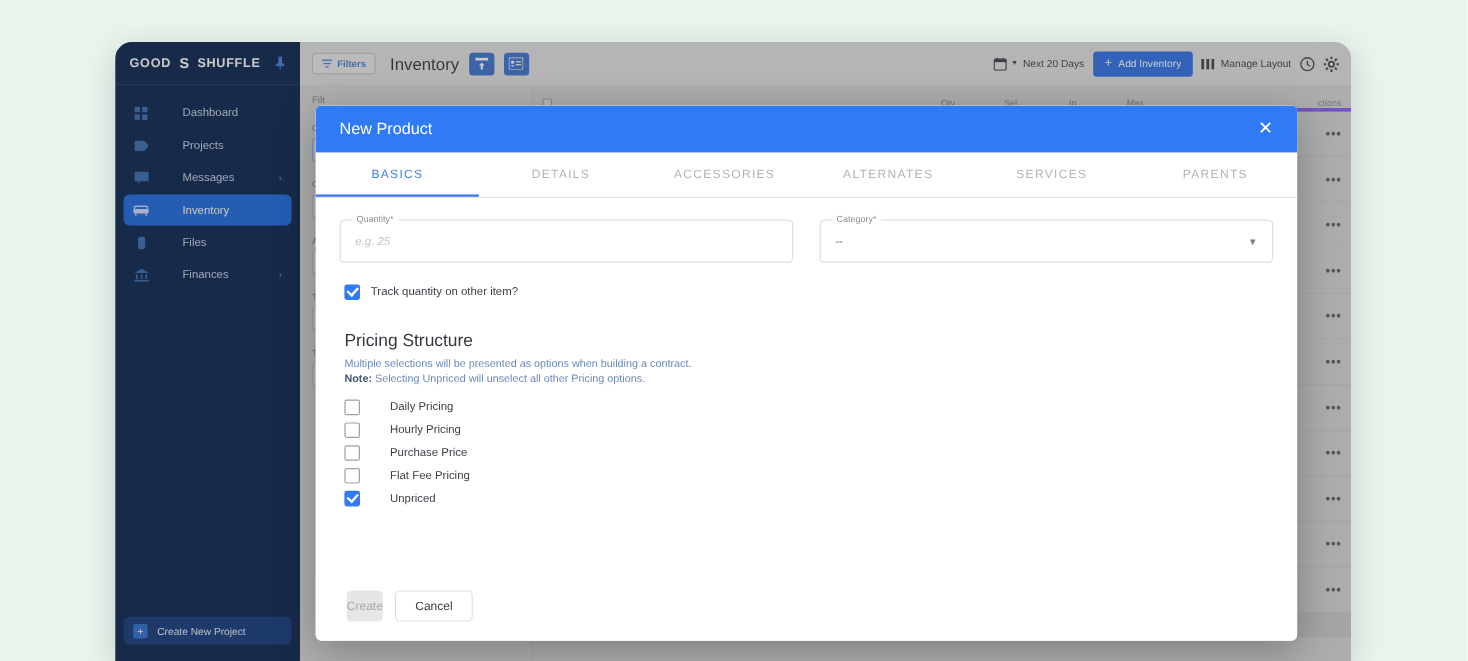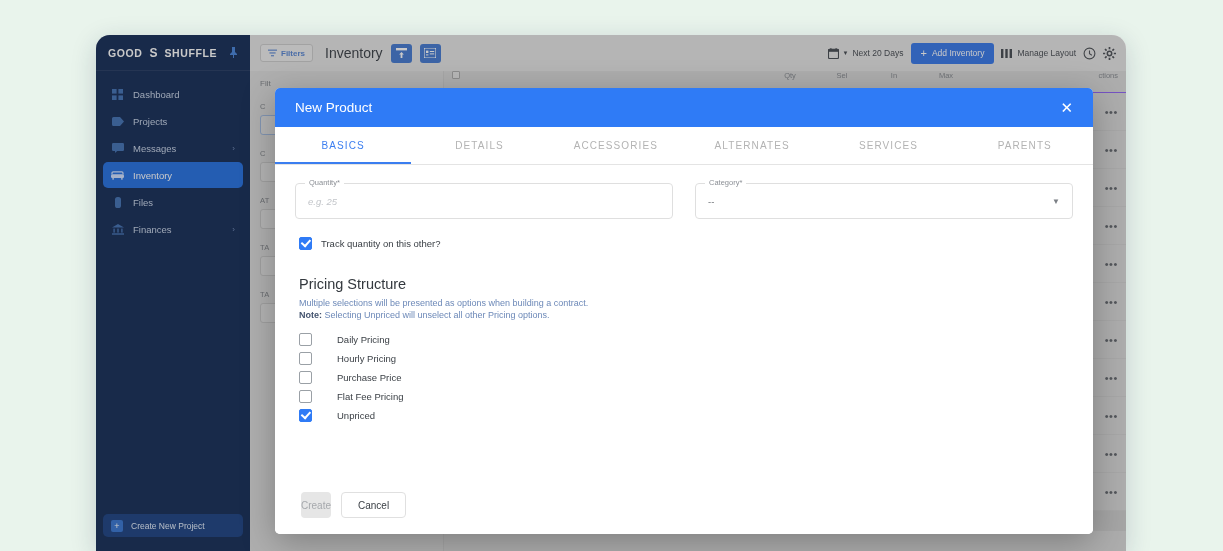--- a/index.html
+++ b/index.html
@@ -42,20 +42,21 @@
   }
   .pin-icon { margin-left: auto; color: #3f7fd8; font-size: 11px; }
 
   .nav { padding-top: 10px; flex: 1; }
   .nav-item {
     display: flex; align-items: center;
     height: 26px; margin: 0 7px 1px 7px;
     padding: 0 8px; border-radius: 5px;
     color: #c5d2e6; font-size: 9.5px;
     cursor: pointer;
+    gap: 19px;
   }
   .nav-item.active { background: #1b6ae0; color: #fff; }
   .nav-ico {
     width: 13px; height: 12px; margin-right: 9px;
     display:flex; align-items:center; justify-content:center;
     color:#3a6bb0; flex-shrink:0;
   }
   .nav-item.active .nav-ico { color:#cfe0ff; }
   .nav-chev { margin-left:auto; font-size:8px; color:#6d88b4; }
   .nav-item.active .nav-chev { color:#cfe0ff; }
@@ -118,23 +119,23 @@
     width: 194px; background:#dbdbdb;
     border-right:1px solid #cfcfcf; padding:8px 10px;
   }
   .fp-title { font-size:8px; color:#7c8086; margin-bottom:10px; }
   .fp-label { font-size:7.5px; color:#7c8086; margin:14px 0 4px 0; letter-spacing:.3px; }
   .fp-box { height:20px; border:1px solid #c6c6c6; background:#e2e2e2; border-radius:3px; }
   .fp-box.hl { border-color:#9db8e0; }
 
   .table-wrap { flex:1; background:#d8d8d8; position:relative; overflow:hidden; }
   .tbl-head {
-    display:flex; align-items:flex-start; height:22px;
+    display:flex; align-items:flex-end; height:22px;
     font-size:7.5px; color:#83878d; padding:0 8px;
-    border-bottom:1px solid #8b5cf6;
+    border-bottom:3px solid #8b5cf6;
   }
   .th-chk { width:28px; }
   .th-img { width:50px; }
   .th-name { width:118px; }
   .th-icon { width:34px; }
   .th-cat { width:82px; }
   .th-num { width:52px; text-align:center; }
   .th-date { width:62px; }
   .th-act { margin-left:auto; }
   .chkbox-sm { width:8px;height:8px;border:1px solid #a9a9a9;background:#e6e6e6;border-radius:1px; }
@@ -150,21 +151,21 @@
   .totals-row {
     display:flex; align-items:center; height:20px;
     background:#cdcdcd; font-size:7.5px; color:#5d6268; padding:0 8px;
   }
 
   
   .overlay {
     position:absolute; inset:0; background:rgba(60,60,60,.28);
   }
   .modal {
-    position:absolute; left:179px; top:53px;
+    position:absolute; left:167px; top:53px;
     width:818px; height:446px;
     background:#fff; border-radius:5px; overflow:hidden;
     box-shadow:0 8px 34px rgba(0,0,0,.28);
     display:flex; flex-direction:column;
   }
   .modal-head {
     height:39px; background:#2f7bf6; display:flex; align-items:center;
     padding:0 20px;
   }
   .modal-title { color:#fff; font-size:13.5px; }
@@ -655,21 +656,21 @@
           <div class="field">
             <span class="field-label">Category*</span>
             <span class="field-val">--</span>
             <span class="caret">▼</span>
           </div>
         </div>
       </div>
 
       <div class="chk-line">
         <div class="cbx on"></div>
-        <span class="chk-label">Track quantity on this other?</span>
+        <span class="chk-label">Track quantity on other item?</span>
       </div>
 
       <div class="sec-title">Pricing Structure</div>
       <div class="sec-note">Multiple selections will be presented as options when building a contract.</div>
       <div class="sec-note"><b>Note:</b><span> Selecting Unpriced will unselect all other Pricing options.</span></div>
 
       <div class="price-list">
         <div class="price-item">
           <div class="cbx"></div>
           <span class="price-label">Daily Pricing</span>

